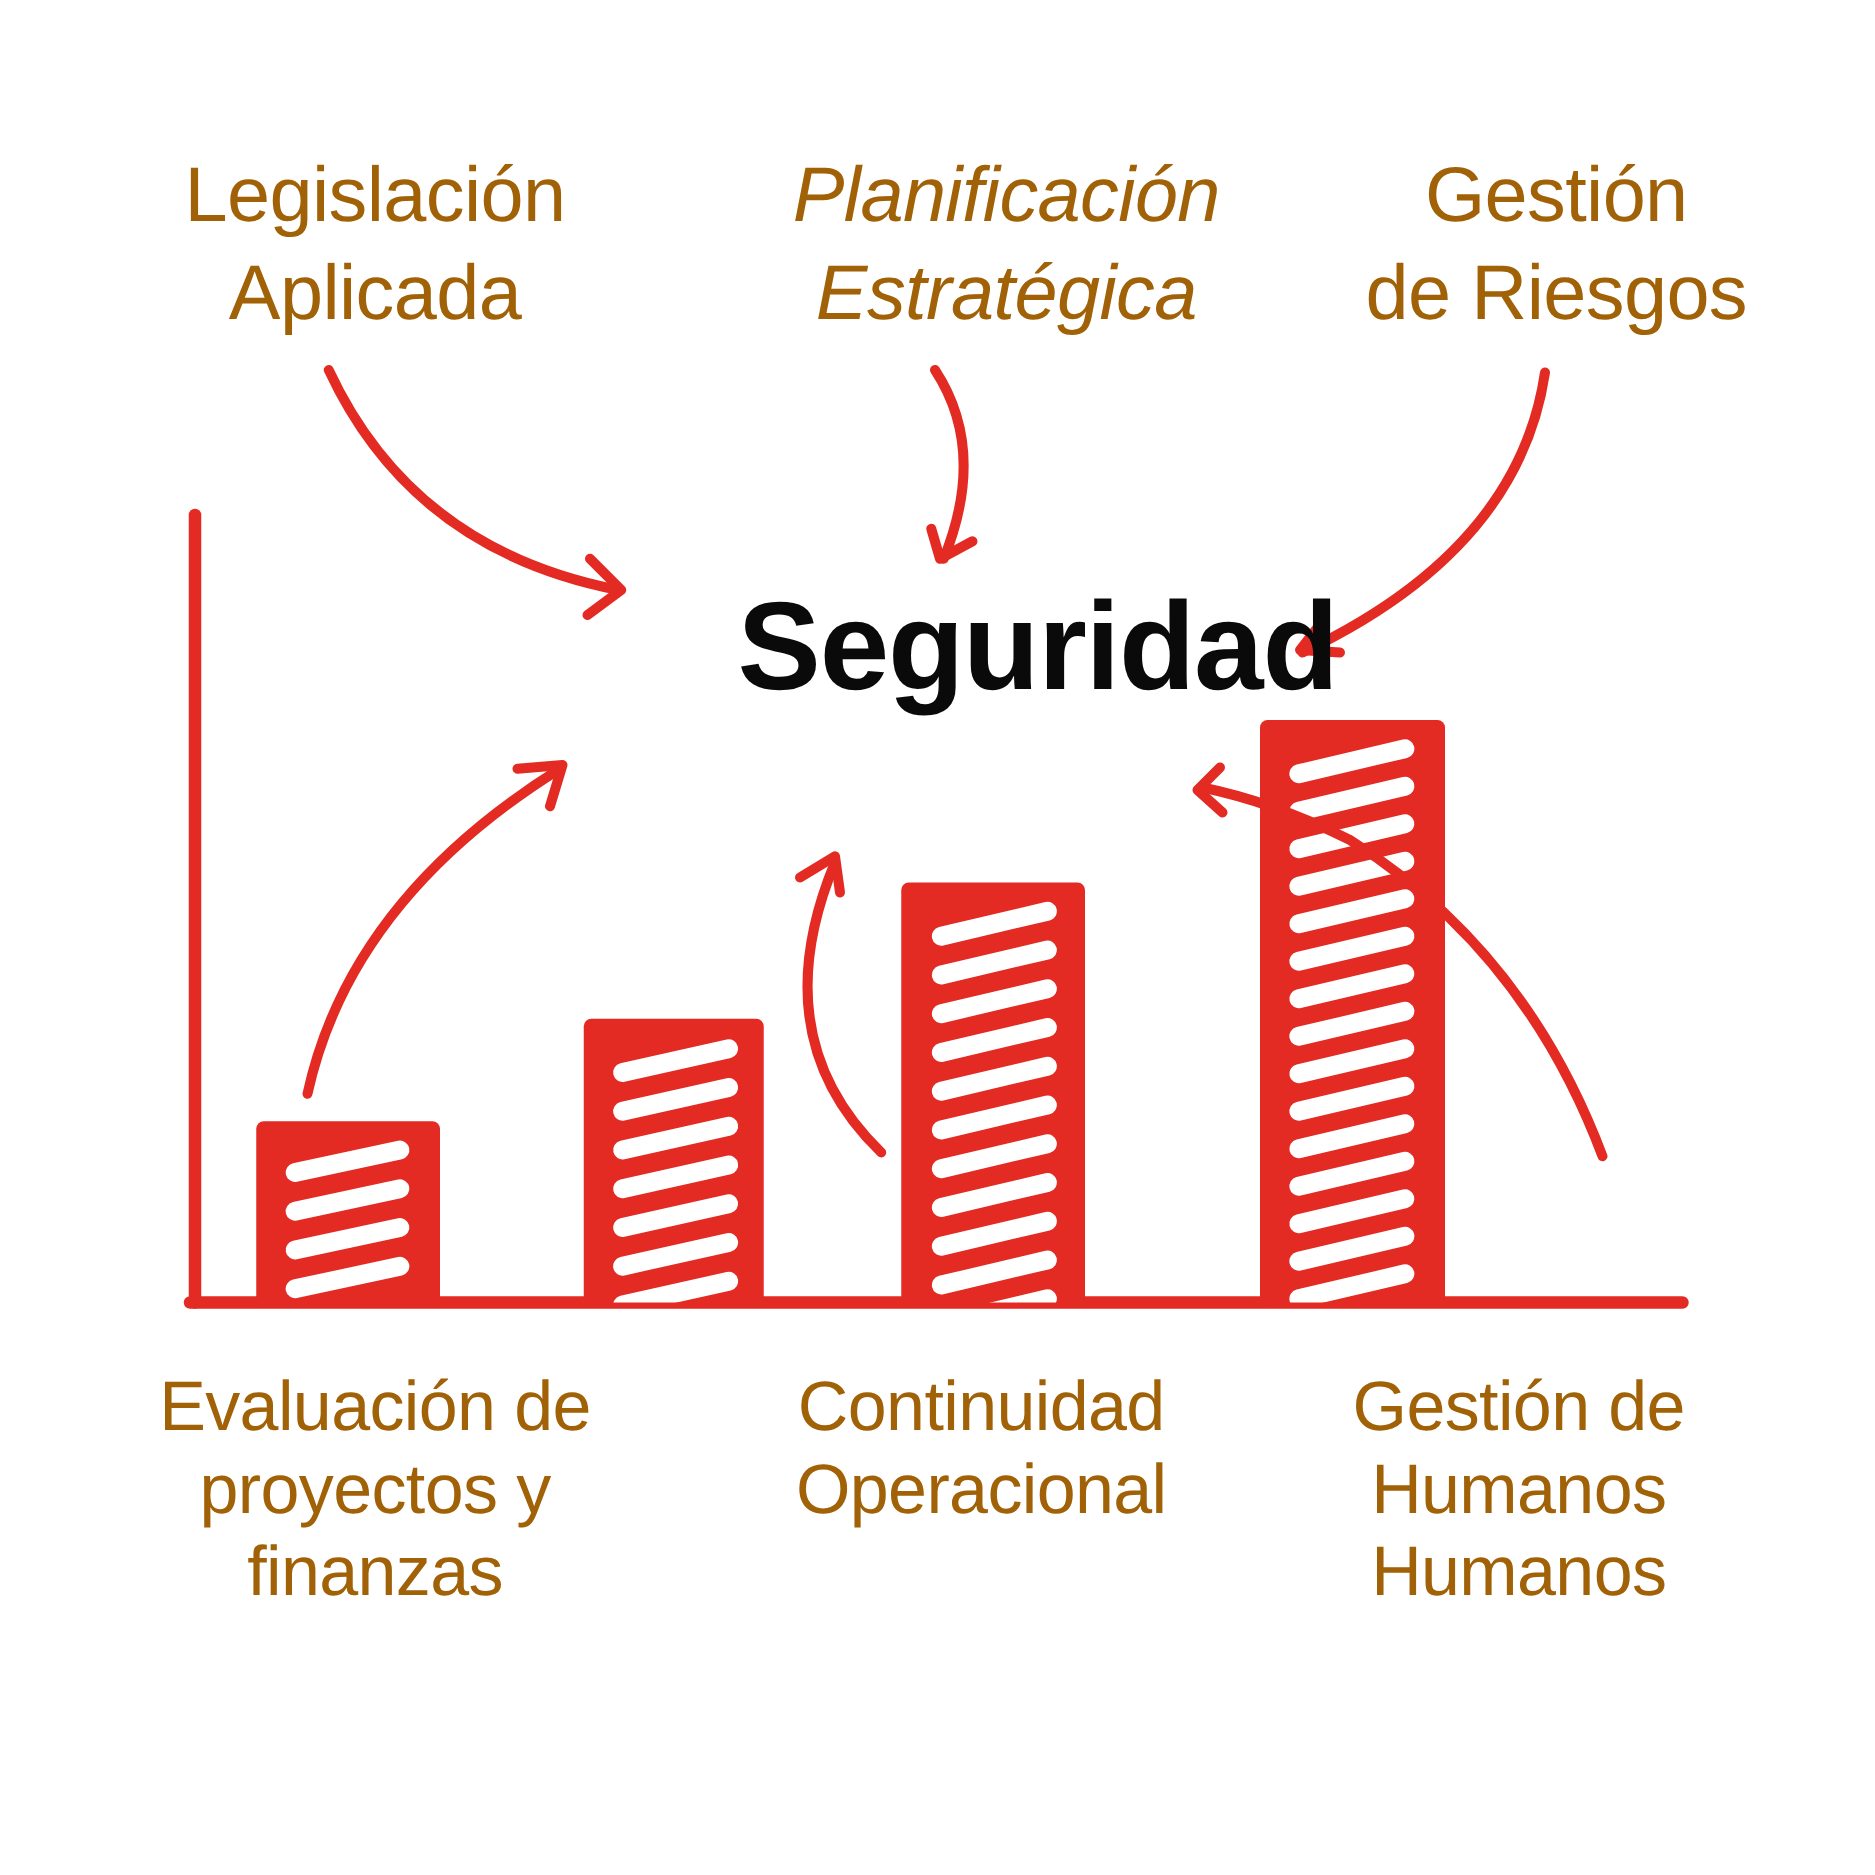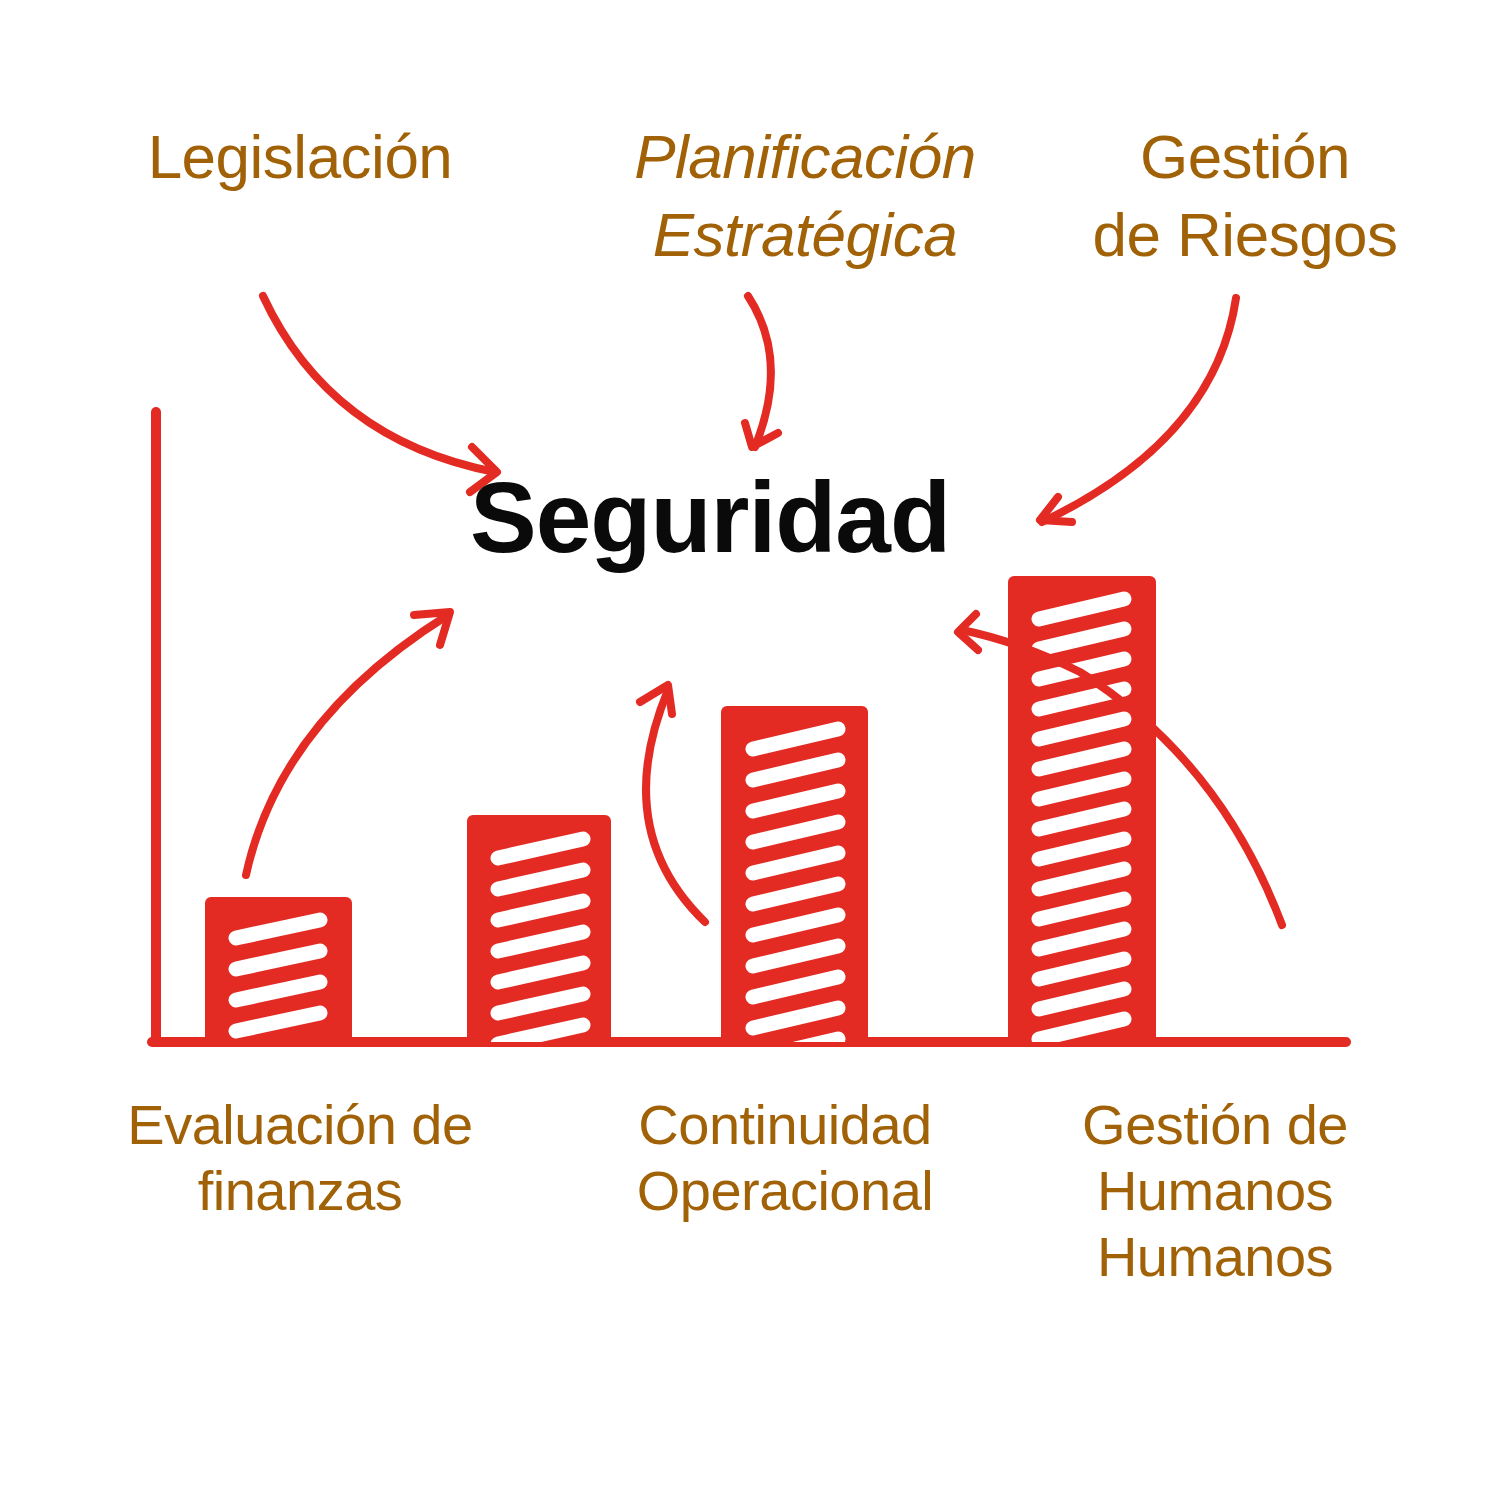--- a/index.html
+++ b/index.html
@@ -14,21 +14,21 @@
       letter-spacing: -0.5px;
     }
     .label .line { display: block; }
     .top-label { font-size: 62px; line-height: 78px; font-weight: 500; }
     .bottom-label { font-size: 56px; line-height: 66px; font-weight: 500; }
     .center-title {
       position: absolute;
       left: 470px; top: 462px; width: 600px;
       font-family: "Liberation Sans", "DejaVu Sans", sans-serif;
       font-weight: 700; font-size: 100px; line-height: 110px;
-      text-align: left; color: #0a0a0a; letter-spacing: -1px;
+      text-align: right; color: #0a0a0a; letter-spacing: -1px;
     }
     .center-title .line { display: block; }
   </style>
 </head>
 <body>
 
 <svg class="canvas" viewBox="0 0 1500 1500" xmlns="http://www.w3.org/2000/svg">
   <defs>
     <clipPath id="clip1">
         <rect x="205" y="897" width="147" height="145" rx="6"></rect>
@@ -132,36 +132,38 @@
     </g>
     <g>
       <path d="M1282 925 Q 1220 760 1080 672 Q 1020 642 962 630"></path>
       <path d="M976 614 L958 632 L978 650"></path>
     </g>
   </g>
 </svg>
 
 <div class="label top-label" style="left:95px; top:118px; width:410px;">
   <span class="line">Legislación</span>
+  <span class="line">Aplicada</span>
 </div>
 <div class="label top-label" style="left:575px; top:118px; width:460px;font-style:italic;">
   <span class="line">Planificación</span>
   <span class="line">Estratégica</span>
 </div>
 <div class="label top-label" style="left:1055px; top:118px; width:380px;">
   <span class="line">Gestión</span>
   <span class="line">de Riesgos</span>
 </div>
 
 <div class="center-title">
   <span class="line">Seguridad</span>
 </div>
 
 <div class="label bottom-label" style="left:80px; top:1092px; width:440px;">
   <span class="line">Evaluación de</span>
+  <span class="line">proyectos y</span>
   <span class="line">finanzas</span>
 </div>
 <div class="label bottom-label" style="left:580px; top:1092px; width:410px;text-align:center;">
   <span class="line">Continuidad</span>
   <span class="line">Operacional</span>
 </div>
 <div class="label bottom-label" style="left:1030px; top:1092px; width:370px;">
   <span class="line">Gestión de</span>
   <span class="line">Humanos</span>
   <span class="line">Humanos</span>

